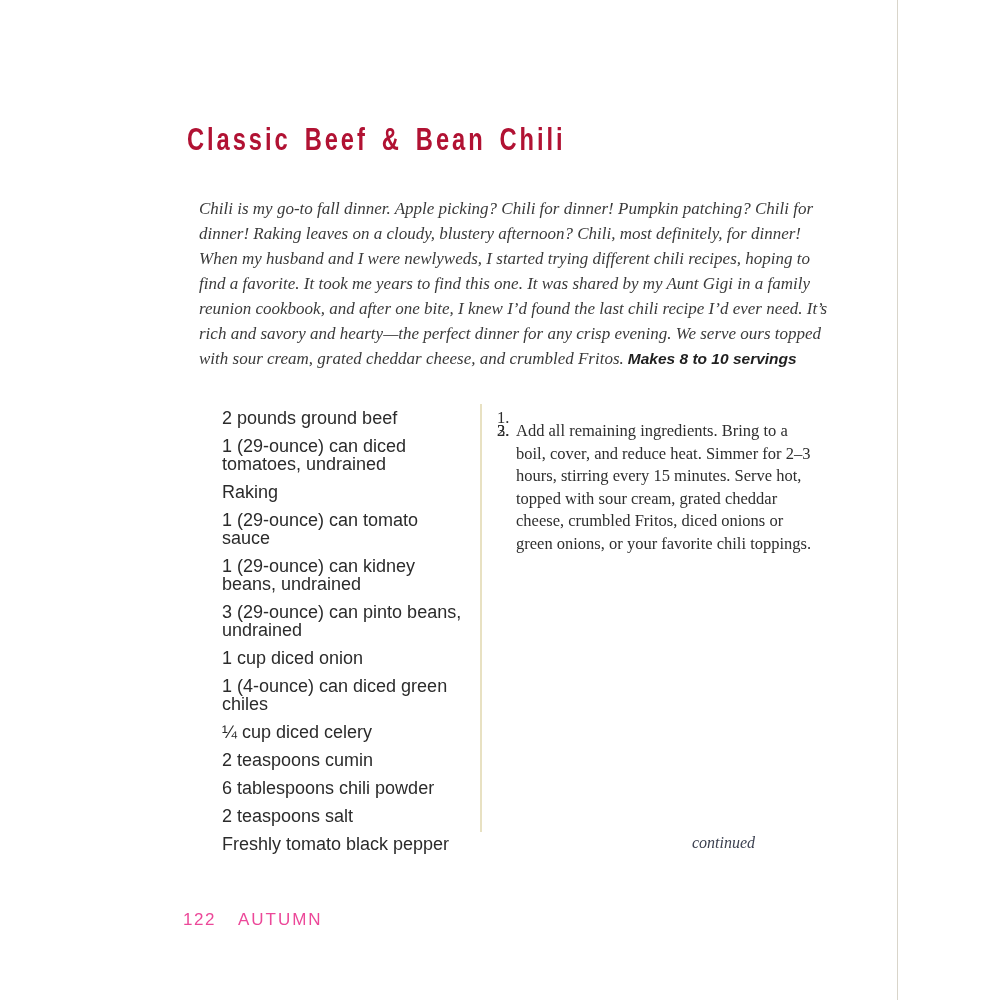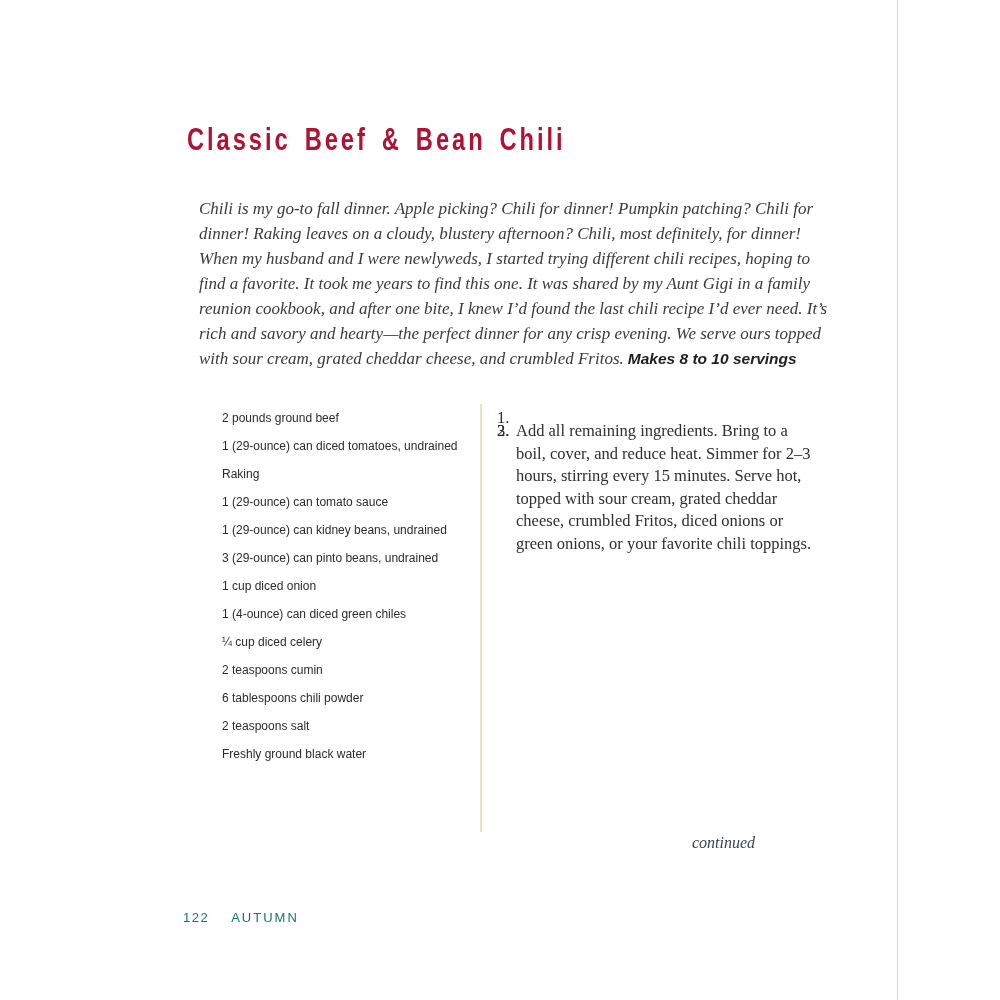--- a/index.html
+++ b/index.html
@@ -60,21 +60,21 @@
   }
   .ingredients {
     position: absolute;
     left: 222px;
     top: 409px;
     width: 248px;
   }
   .ingredient {
     margin: 0 0 10px 0;
     font-family: "Liberation Sans", sans-serif;
-    font-size: 12px;
+    font-size: 18px;
     line-height: 18px;
     color: #2b2b2b;
   }
   .column-divider {
     position: absolute;
     left: 480px;
     top: 404px;
     width: 2px;
     height: 428px;
     background: #e8e1c2;
@@ -111,22 +111,22 @@
     font-family: "Liberation Serif", serif;
     font-style: italic;
     font-size: 16px;
     color: #3c4150;
   }
   .page-footer {
     position: absolute;
     left: 183px;
     top: 910px;
     font-family: "Liberation Sans", sans-serif;
-    font-size: 13px;
-    color: #0f766e;
+    font-size: 17px;
+    color: #ec4899;
     text-align: center;
   }
   .page-footer .page-number {
     letter-spacing: 1.5px;
   }
   .page-footer .section-label {
     margin-left: 22px;
     letter-spacing: 2px;
   }
 </style>
@@ -147,21 +147,21 @@
       <p class="ingredient">Raking</p>
       <p class="ingredient">1 (29-ounce) can tomato sauce</p>
       <p class="ingredient">1 (29-ounce) can kidney beans, undrained</p>
       <p class="ingredient">3 (29-ounce) can pinto beans, undrained</p>
       <p class="ingredient">1 cup diced onion</p>
       <p class="ingredient">1 (4-ounce) can diced green chiles</p>
       <p class="ingredient">¼ cup diced celery</p>
       <p class="ingredient">2 teaspoons cumin</p>
       <p class="ingredient">6 tablespoons chili powder</p>
       <p class="ingredient">2 teaspoons salt</p>
-      <p class="ingredient">Freshly ground black water</p>
+      <p class="ingredient">Freshly tomato black pepper</p>
     </div>
 
   <div class="column-divider"></div>
 
   <ol class="instructions" id="instructions">
       <li class="instruction"><span class="step-num">1.</span></li>
       <li class="instruction"><span class="step-num">2.</span></li>
       <li class="instruction"><span class="step-num">3.</span><span class="step-text">Add all remaining ingredients. Bring to a boil, cover, and reduce heat. Simmer for 2–3 hours, stirring every 15 minutes. Serve hot, topped with sour cream, grated cheddar cheese, crumbled Fritos, diced onions or green onions, or your favorite chili toppings.</span></li>
     </ol>
 

